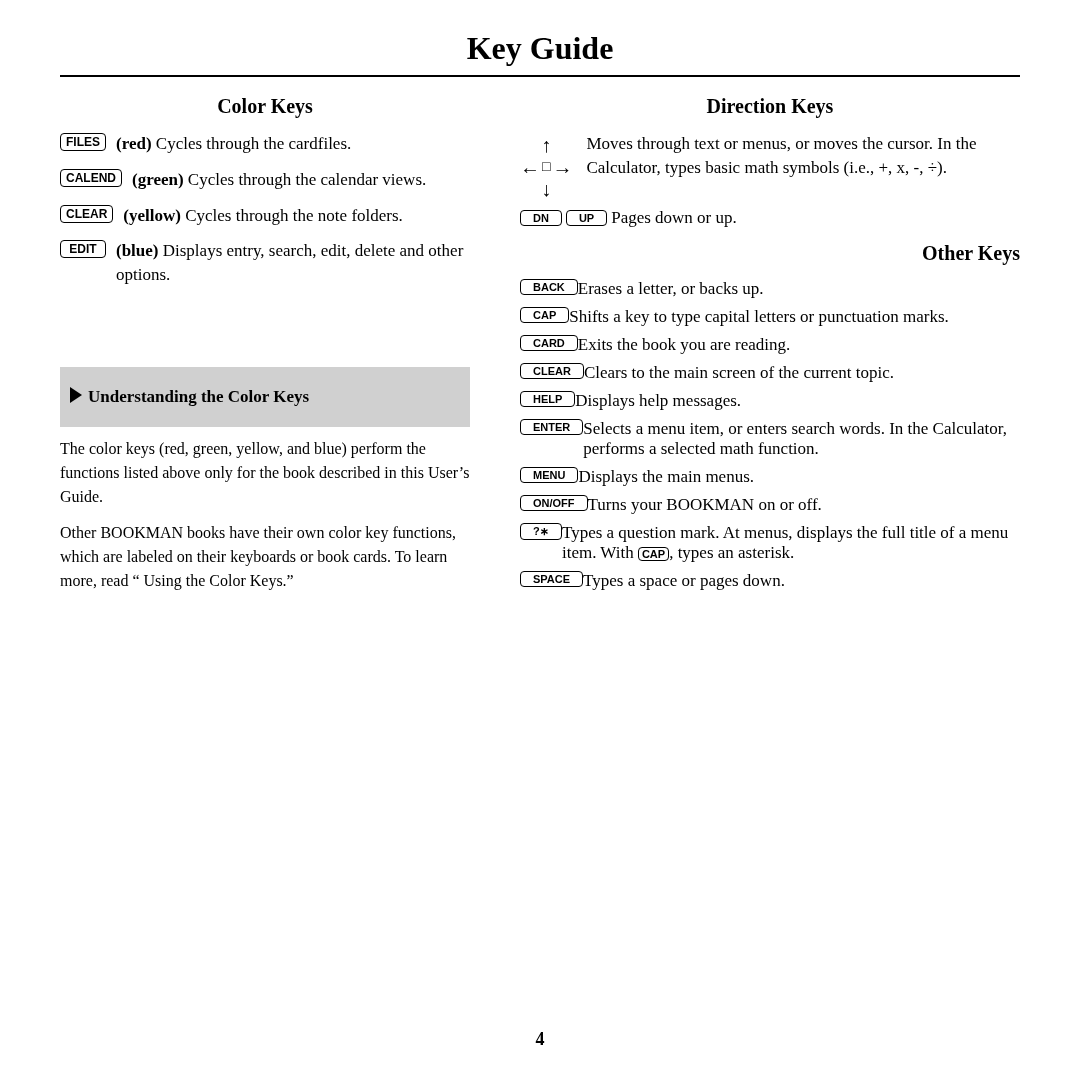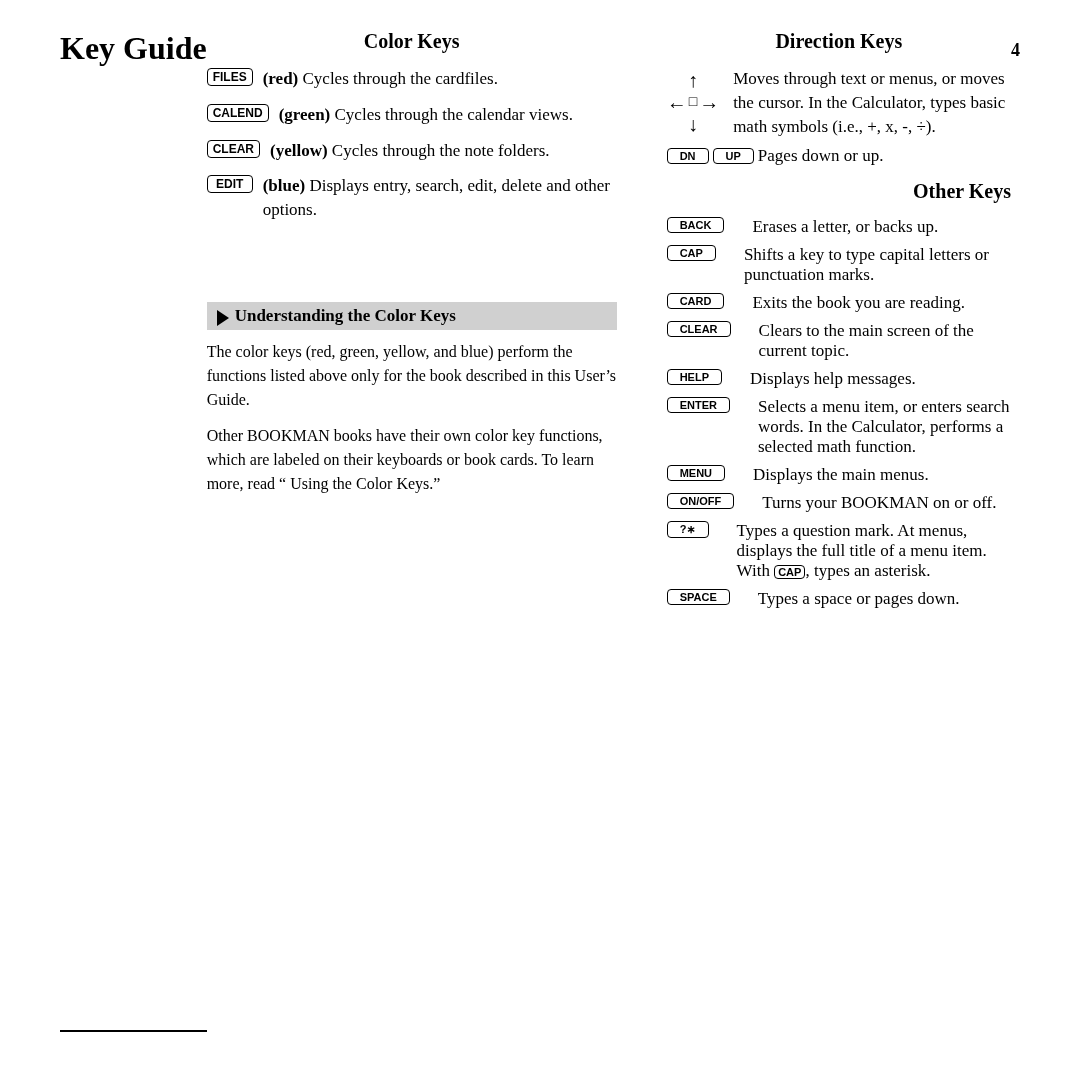--- a/index.html
+++ b/index.html
@@ -10,21 +10,21 @@
       font-family: 'Times New Roman', Times, serif;
       font-size: 17px;
       color: #000;
       overflow: hidden;
     }
     .page {
       width: 1080px;
       height: 1080px;
       padding: 30px 60px 30px 60px;
       display: flex;
-      flex-direction: row;
+      flex-direction: column;
     }
     .page-title {
       text-align: center;
       font-size: 32px;
       font-weight: bold;
       padding-bottom: 8px;
       border-bottom: 2px solid #000;
       margin-bottom: 18px;
     }
     .main-content {
@@ -82,24 +82,24 @@
       white-space: nowrap;
       font-family: Arial, sans-serif;
       text-align: left;
       flex-shrink: 0;
     }
     .key-desc {
       line-height: 1.4;
     }
     .understanding-box {
       background: #d0d0d0;
-      padding: 4px 10px;
+      padding: 20px 10px;
       margin-bottom: 10px;
       display: flex;
-      align-items: flex-end;
+      align-items: flex-start;
       gap: 6px;
     }
     .understanding-box-title {
       font-size: 17px;
       font-weight: bold;
     }
     .triangle {
       width: 0;
       height: 0;
       border-top: 8px solid transparent;
@@ -129,21 +129,21 @@
       margin-bottom: 14px;
     }
     
     .other-keys-list {
       list-style: none;
     }
     .other-keys-list li {
       display: flex;
       align-items: flex-start;
       margin-bottom: 8px;
-      gap: 28px;
+      gap: 0;
     }
     .page-number {
       text-align: center;
       font-size: 18px;
       font-weight: bold;
       margin-top: 10px;
     }
     .bold { font-weight: bold; }
     .inline-key {
       display: inline-block;

